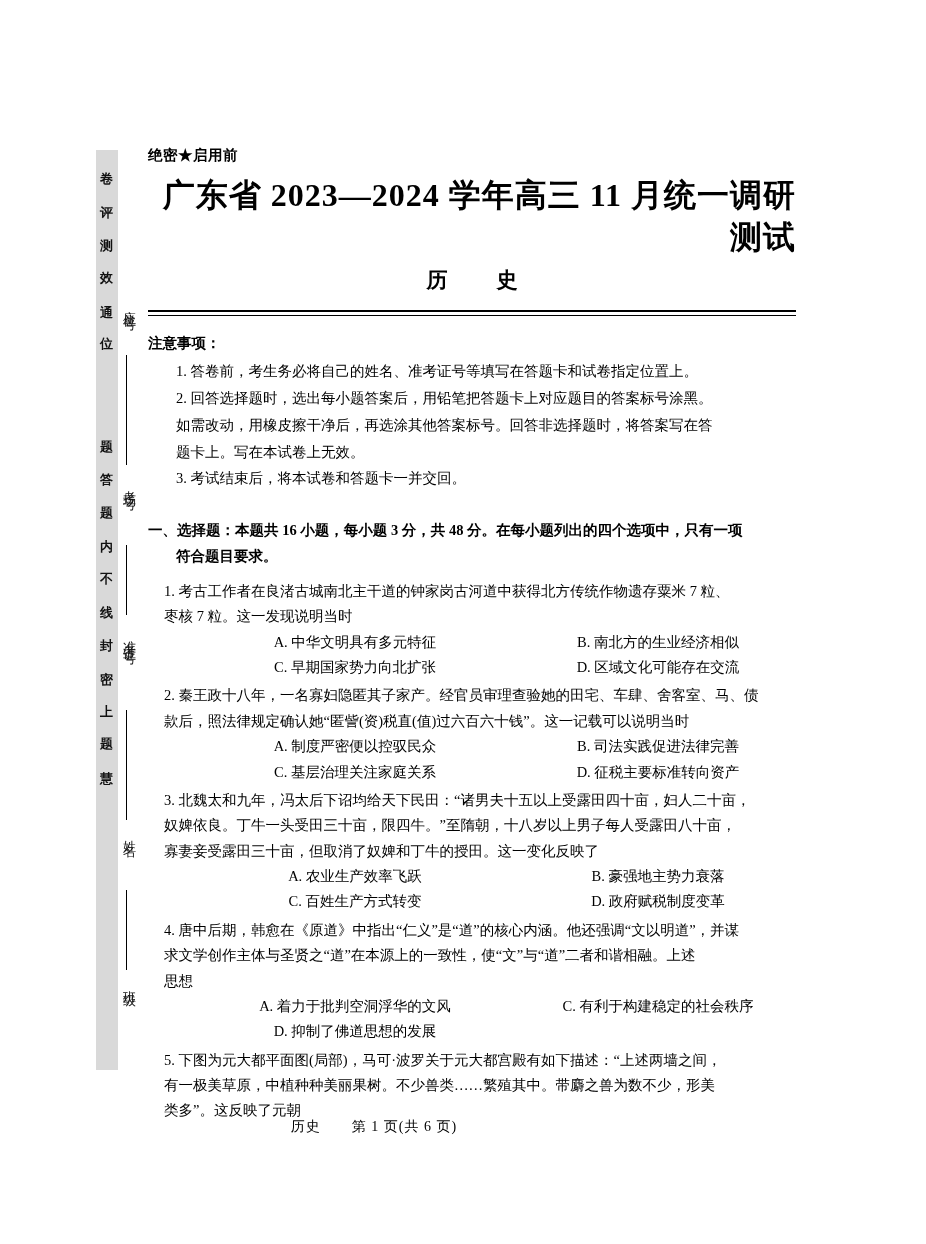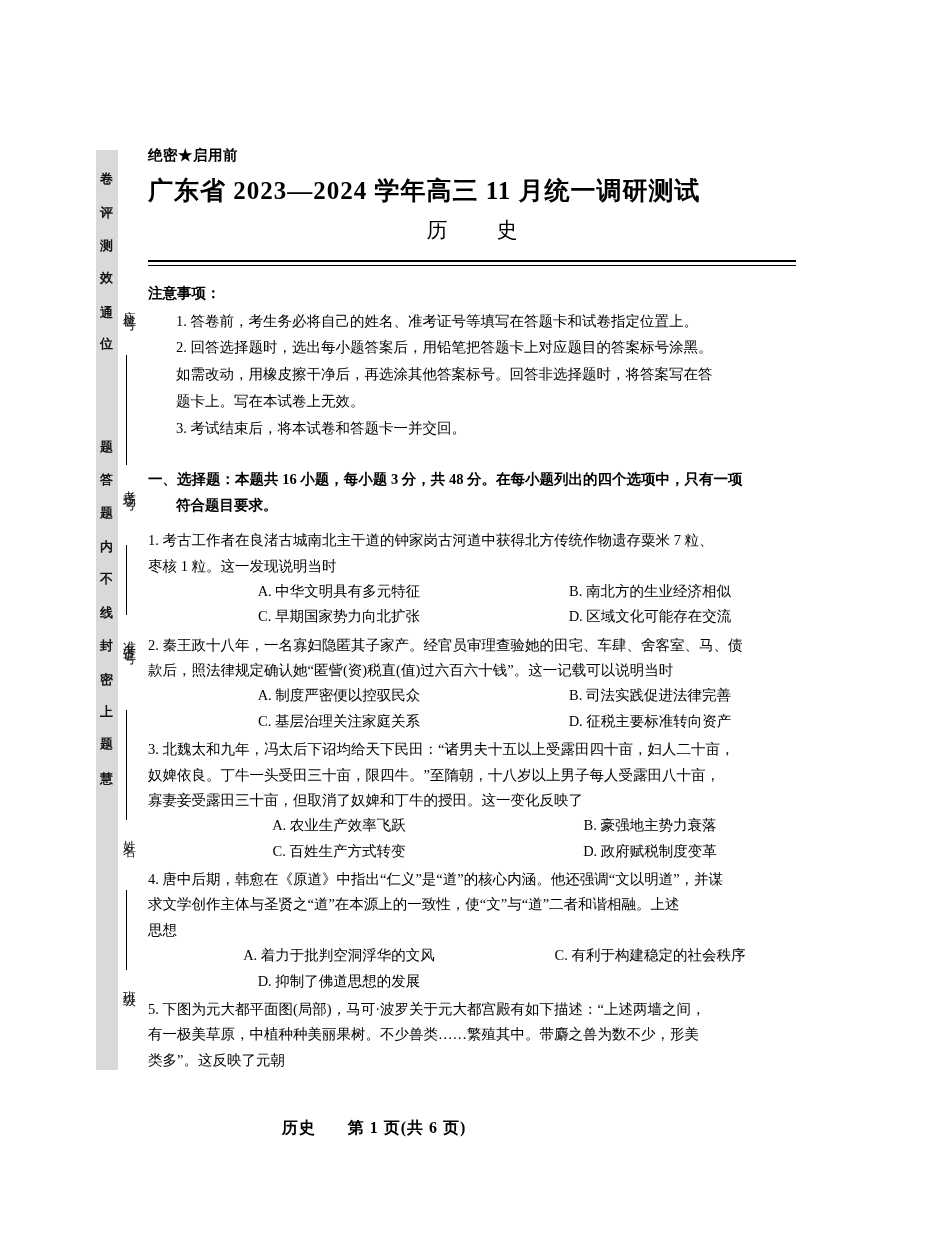--- a/index.html
+++ b/index.html
@@ -68,31 +68,31 @@
   }
 
   .secret-label {
     font-size: 14.5px;
     font-weight: bold;
     letter-spacing: 0.5px;
     margin-bottom: 6px;
   }
 
   .doc-title {
-    text-align: left;
-    font-size: 25px;
+    text-align: right;
+    font-size: 32px;
     font-weight: bold;
     letter-spacing: 1px;
     line-height: 1.3;
     margin-top: 10px;
   }
   .doc-subject {
     text-align: center;
     font-size: 21px;
-    font-weight: normal;
+    font-weight: bold;
     letter-spacing: 14px;
     margin-top: 8px;
     text-indent: 14px;
   }
 
   .dbl-rule {
     margin-top: 16px;
     border-top: 2px solid #000;
     border-bottom: 1px solid #000;
     height: 3px;
@@ -130,20 +130,21 @@
     text-indent: 28px;
   }
 
   .qlist {
     margin-top: 10px;
   }
   .q {
     font-size: 14.5px;
     line-height: 1.75;
     margin-bottom: 3px;
+    margin-left: 16px;
   }
   .q-stem {
     text-indent: 0;
   }
   .q-stem .hang {
     display: block;
     padding-left: 0;
   }
   .opts {
     display: grid;
@@ -154,23 +155,22 @@
     text-align: center;
   }
   .opt { white-space: nowrap; }
 
   .footer {
     position: absolute;
     left: 0;
     top: 1118px;
     width: 748px;
     text-align: center;
-    font-size: 16px;
+    font-size: 14px;
     letter-spacing: 1px;
-    font-weight: bold;
   }
   .footer .sp { display: inline-block; width: 22px; }
 </style>
 </head>
 <body>
 
 <div class="seal-strip">
   <div class="seal-col"></div>
 
   <div class="seal-vtext seal-inner" style="top:12px;">卷　评　测　效　通　位</div>
@@ -213,21 +213,21 @@
   <div class="section-head">
     <span>一、选择题：本题共 16 小题，每小题 3 分，共 48 分。在每小题列出的四个选项中，只有一项</span>
     <span class="ind2">符合题目要求。</span>
   </div>
 
   <div class="qlist">
 
     <div class="q">
       <div class="q-stem">
         <span>1. 考古工作者在良渚古城南北主干道的钟家岗古河道中获得北方传统作物遗存粟米 7 粒、</span>
-        <span class="hang">枣核 1 粒。这一发现说明当时</span>
+        <span class="hang">枣核 7 粒。这一发现说明当时</span>
       </div>
       <div class="opts">
         <div class="opt">A. 中华文明具有多元特征</div>
         <div class="opt">B. 南北方的生业经济相似</div>
         <div class="opt">C. 早期国家势力向北扩张</div>
         <div class="opt">D. 区域文化可能存在交流</div>
       </div>
     </div>
 
     <div class="q">

